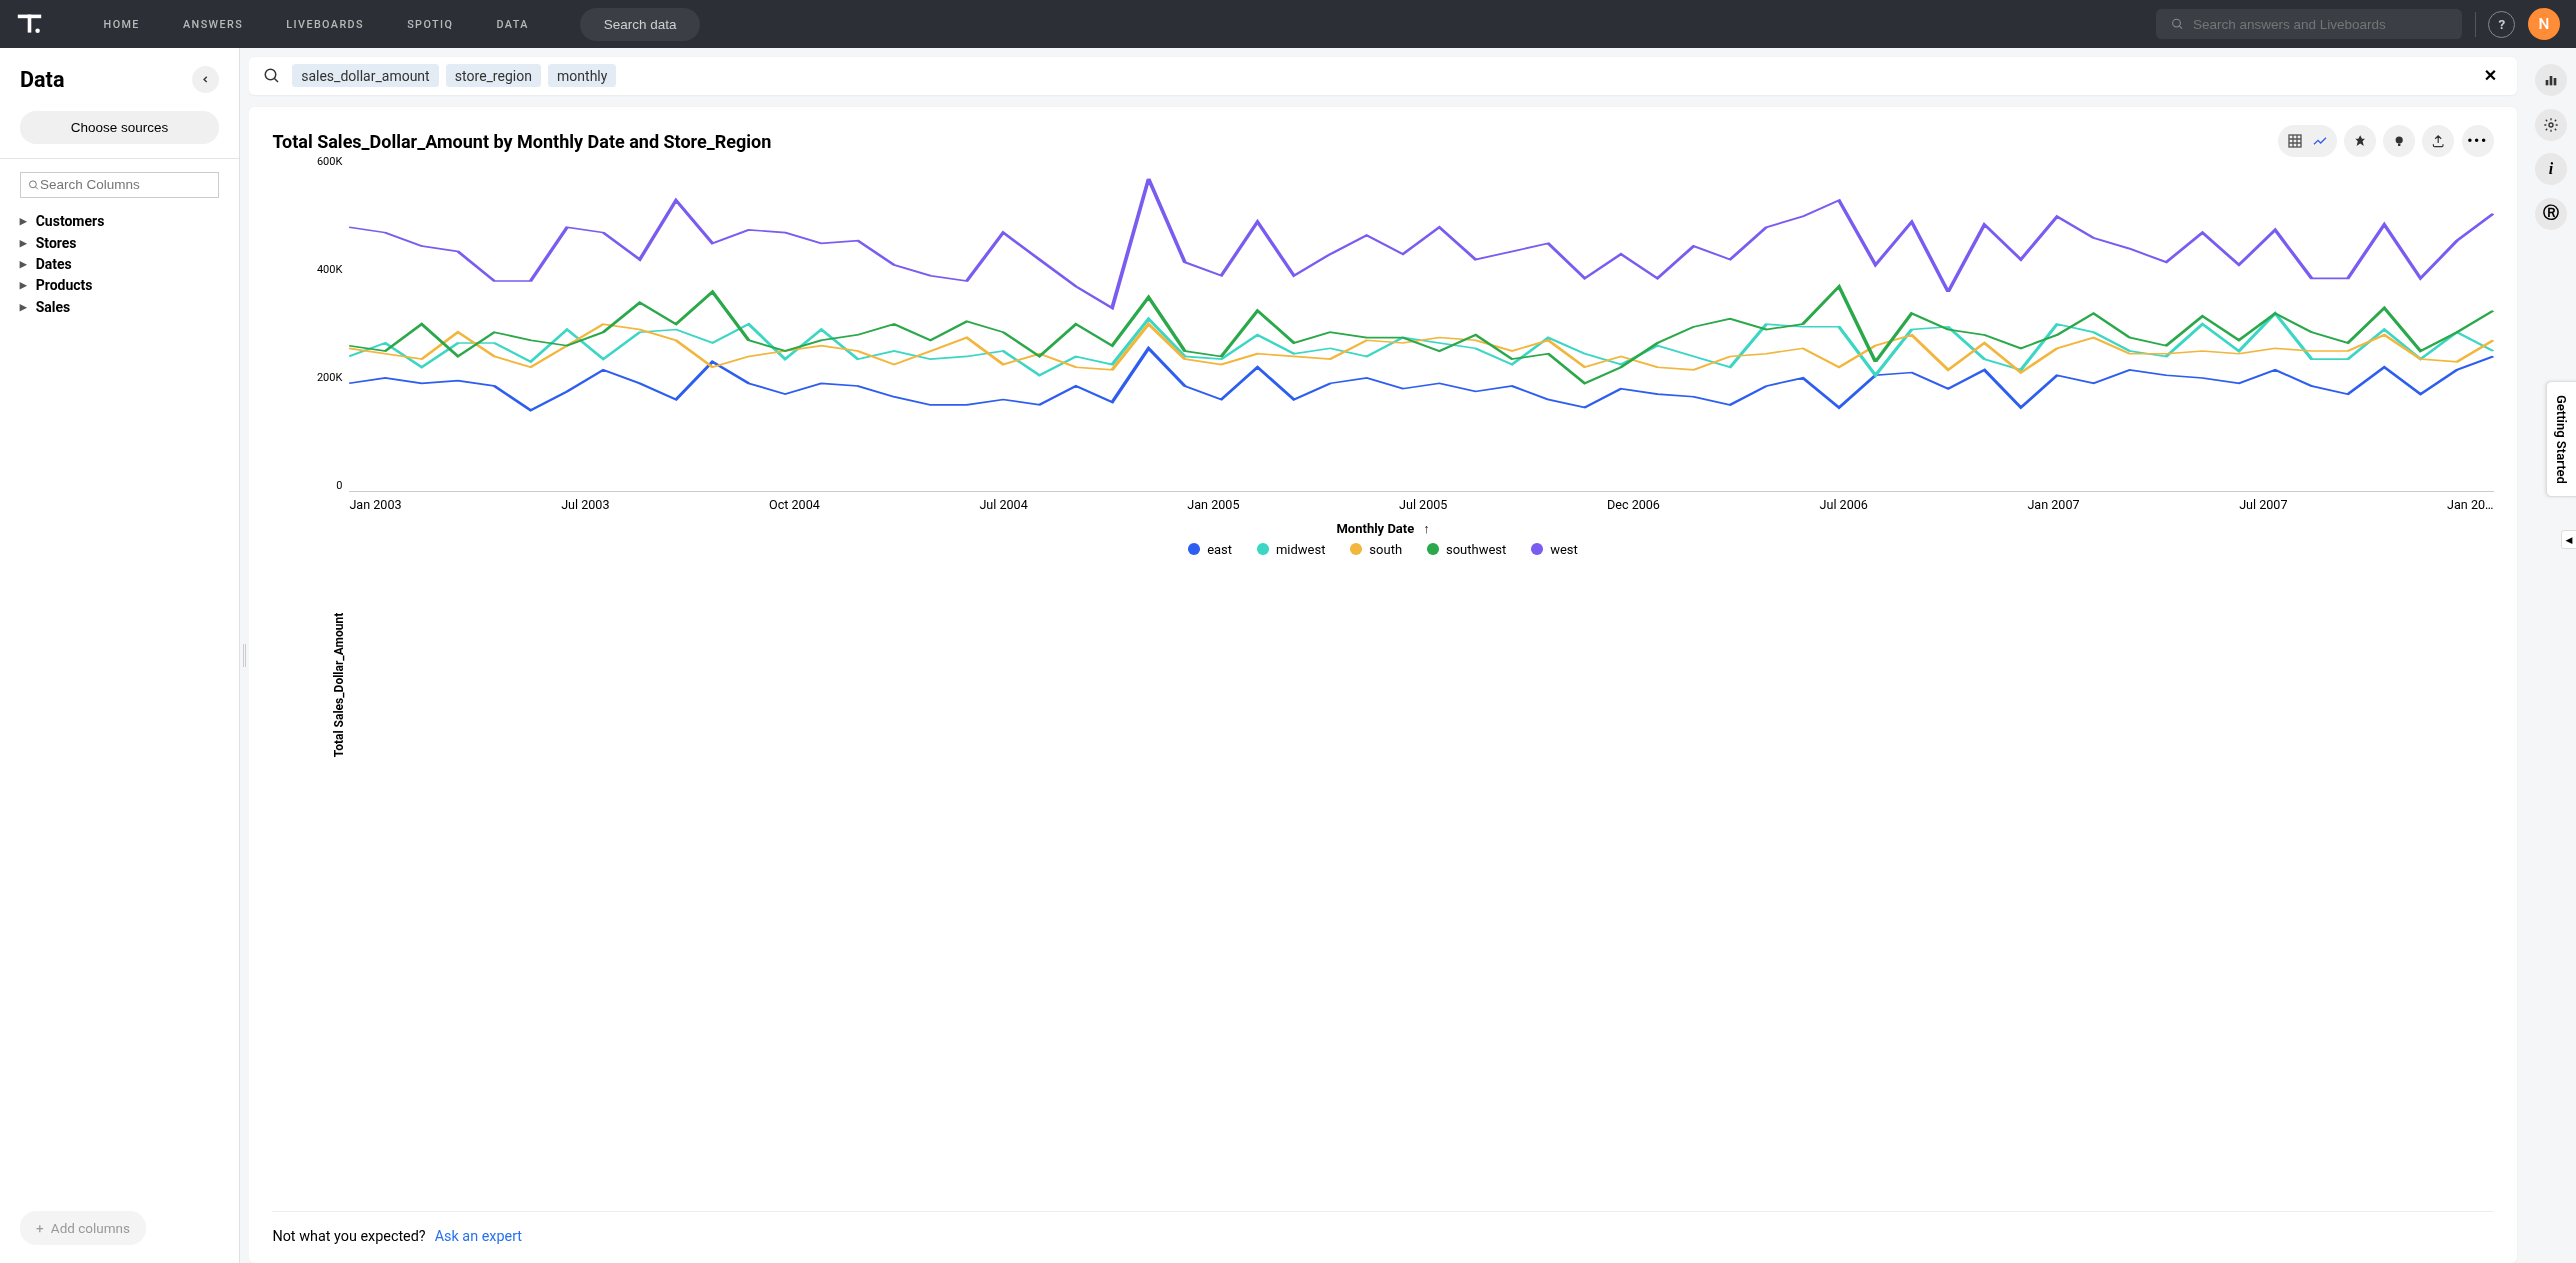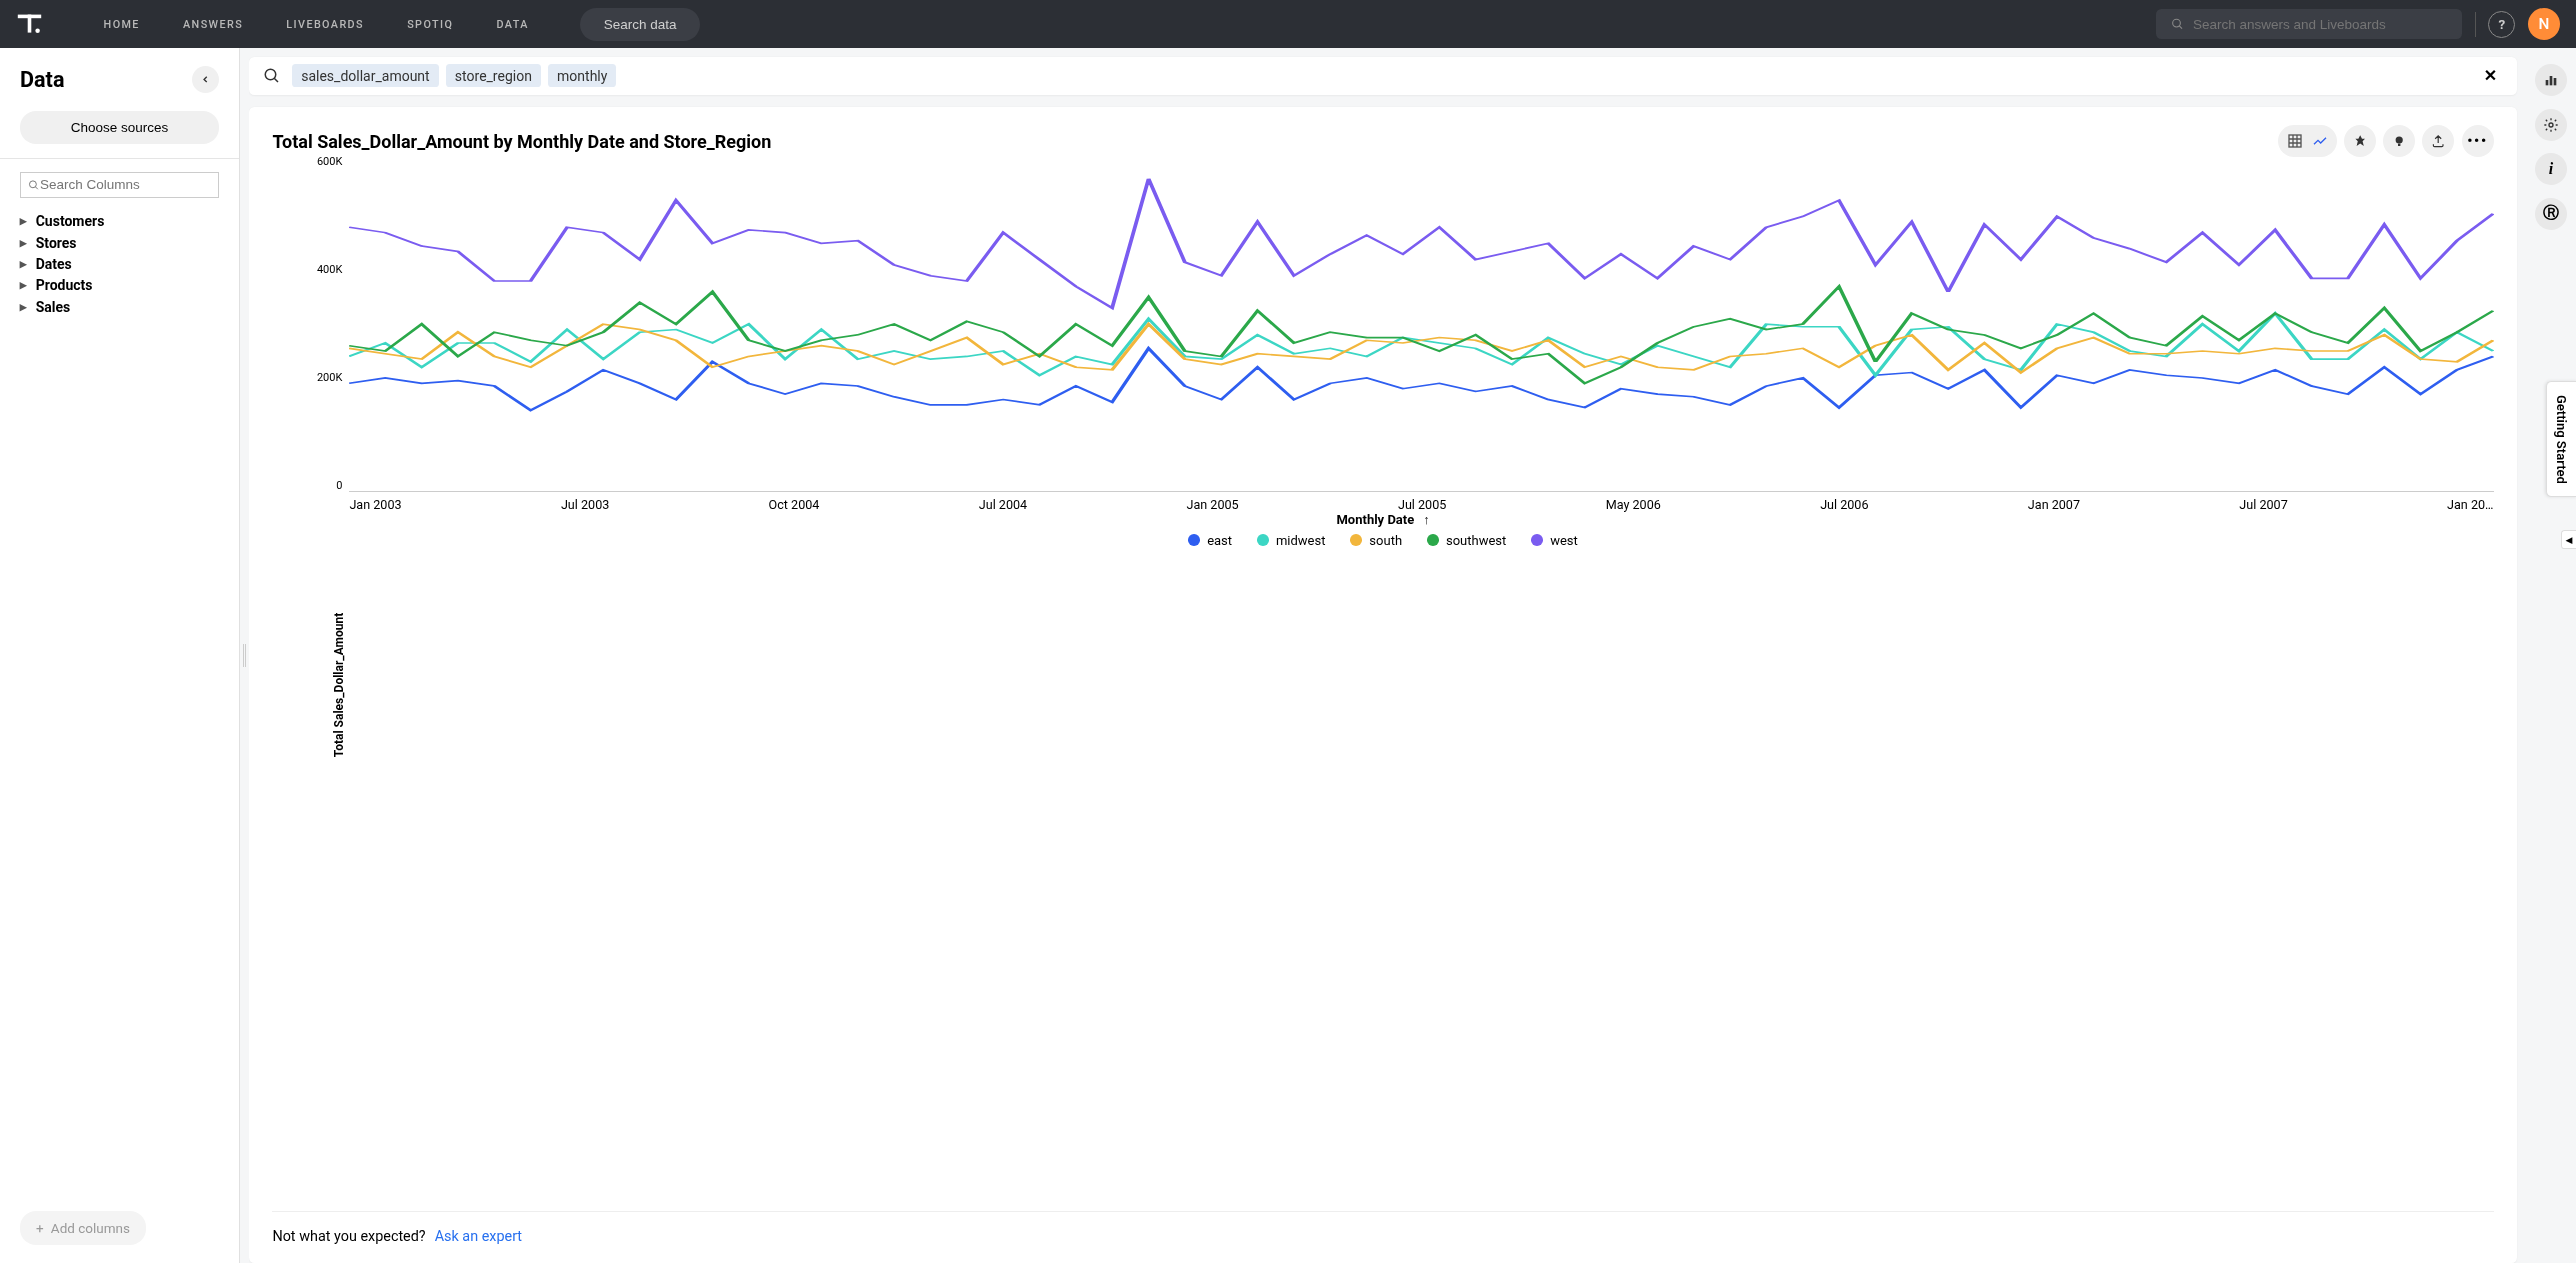--- a/index.html
+++ b/index.html
@@ -58,21 +58,21 @@
     
     .right-rail { width: 50px; background: #f5f6f7; display: flex; flex-direction: column; align-items: center; gap: 12.6px; padding-top: 16px; position: relative; }
     .rail-btn { width: 32px; height: 32px; border-radius: 50%; background: #e8e8e8; display: flex; align-items: center; justify-content: center; cursor: pointer; font-size: 16px; }
     .getting-started { position: absolute; right: 0; top: 333px; writing-mode: vertical-rl; background: #fff; border: 0.9px solid #ddd; border-right: none; border-radius: 5.4px 0 0 5.4px; padding: 12.6px 7.2px; font-size: 13px; font-weight: 600; cursor: pointer; box-shadow: -0.9px 0 3.6px rgba(0,0,0,0.1); }
     .getting-started-caret { position: absolute; right: 0; top: 482px; background: #fff; border: 0.9px solid #ddd; border-right: none; border-radius: 3.6px 0 0 3.6px; padding: 3.6px 3.6px; font-size: 9px; cursor: pointer; }
     
     
     .legend { display: flex; justify-content: center; gap: 25px; margin-top: 5.4px; }
     .legend-item { display: flex; align-items: center; gap: 7.2px; font-size: 13px; cursor: pointer; text-align: right; }
     .legend-dot { width: 11.7px; height: 11.7px; border-radius: 50%; }
-    .axis-label-x { text-align: center; font-weight: 700; font-size: 13px; display: flex; align-items: center; justify-content: center; gap: 9px; }
+    .axis-label-x { text-align: center; font-weight: 700; font-size: 13px; margin-top: 9px; display: flex; align-items: center; justify-content: center; gap: 9px; }
     .sort-arrow { font-size: 12.6px; }
     .axis-label-y { position: absolute; left: -5.4px; top: 50%; transform: translateY(-50%) rotate(-90deg); font-weight: 700; font-size: 12px; white-space: nowrap; }
     .y-ticks { position: absolute; left: 25px; top: 0; height: 100%; }
     .y-tick { position: absolute; transform: translateY(-50%); font-size: 11px; text-align: right; width: 45px; }
     .x-ticks { display: flex; justify-content: space-between; font-size: 12.6px; margin-top: 5.4px; padding-left: 77px; }
     .plot-area { position: absolute; left: 77px; right: 0; top: 0; bottom: 0; border-bottom: 0.9px solid #ccc; }
     svg.lines { width: 100%; height: 100%; }
     svg.lines path { fill: none; stroke-width: 1.8; }
   </style>
 </head>
@@ -231,21 +231,21 @@
               </svg>
           </div>
         </div>
         <div class="x-ticks">
           <span>Jan 2003</span>
           <span>Jul 2003</span>
           <span>Oct 2004</span>
           <span>Jul 2004</span>
           <span>Jan 2005</span>
           <span>Jul 2005</span>
-          <span>May 2006</span>
+          <span>Dec 2006</span>
           <span>Jul 2006</span>
           <span>Jan 2007</span>
           <span>Jul 2007</span>
           <span>Jan 20…</span>
         </div>
         <div class="axis-label-x">
           <span>Monthly Date</span>
           <span class="sort-arrow">↑</span>
         </div>
         <div class="legend">

